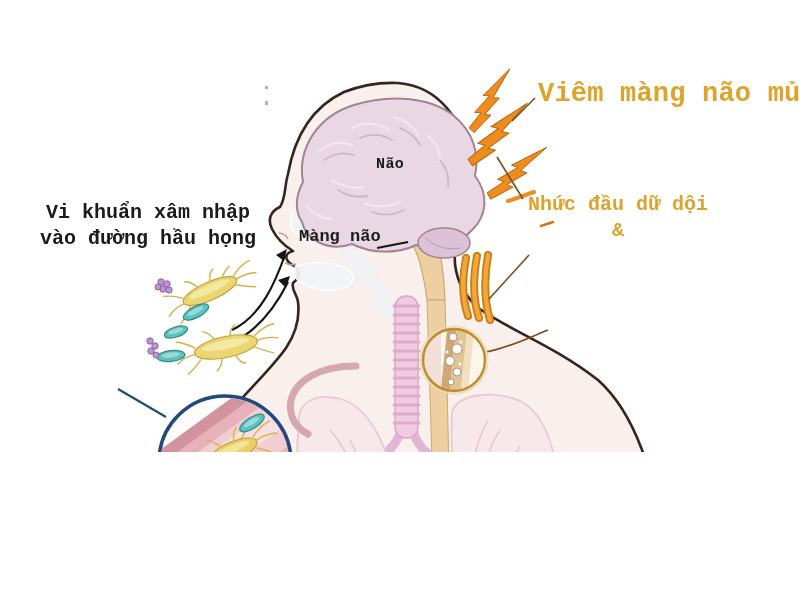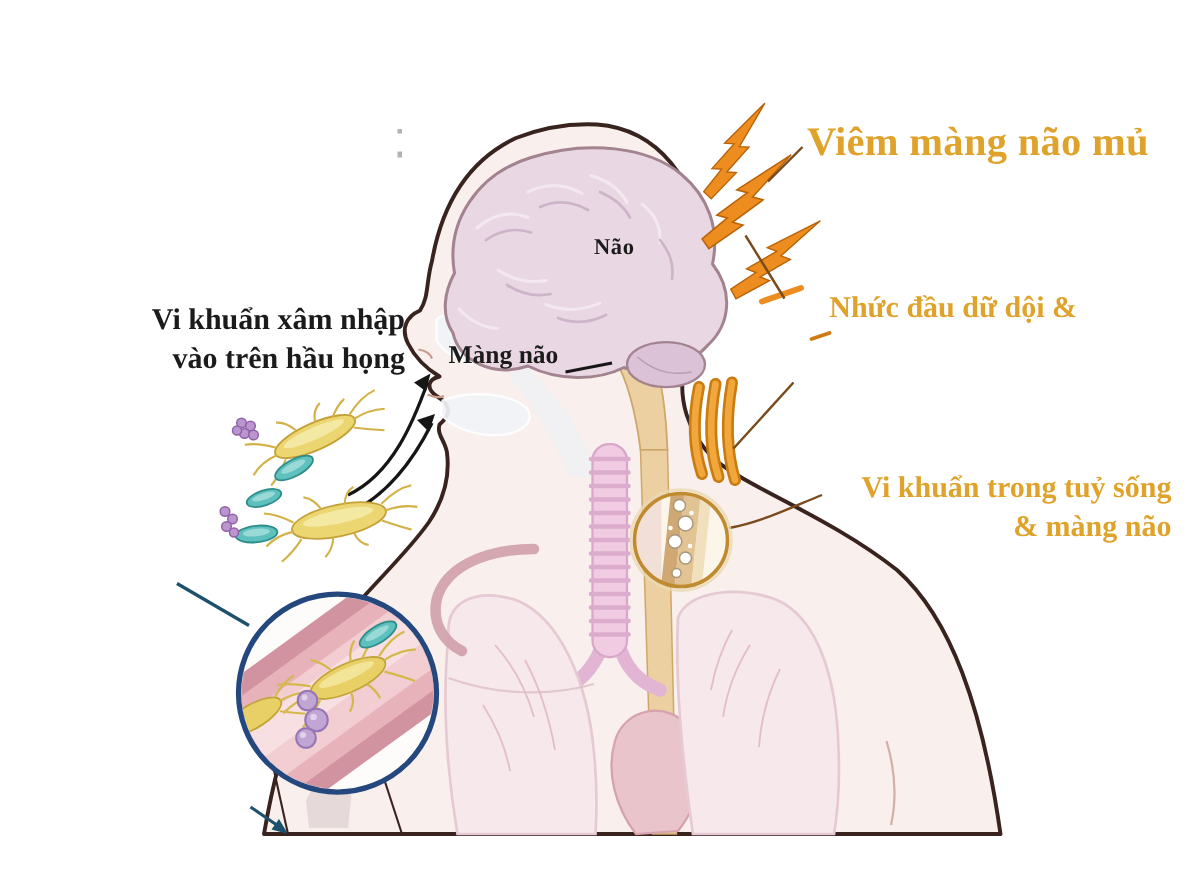--- a/index.html
+++ b/index.html
@@ -1,32 +1,32 @@
 <!DOCTYPE html>
 <html><head>
 <meta charset="utf-8">
 <style>
   html,body{margin:0;padding:0;background:#ffffff;}
   .stage{
-    position:relative;width:800px;height:589px;background:#ffffff;overflow:hidden;
-    font-family:Liberation Serif, serif;
+    position:relative;width:800px;height:452px;background:#ffffff;overflow:hidden;
+    font-family:Liberation Mono, monospace;
   }
   .stage svg{position:absolute;left:0;top:0;}
   .lbl{position:absolute;font-weight:bold;line-height:1.25;white-space:nowrap;}
   .t-gold{color:#DFA32B;}
   .t-teal{color:#19708E;}
   .t-black{color:#1B1B1B;}
-  .center{text-align:right;white-space:normal;}
+  .center{text-align:center;white-space:normal;}
   .title{left:538px;top:78px;font-size:27px;letter-spacing:.2px;}
   .lbl-headache{left:518px;top:192px;width:200px;font-size:20px;line-height:26px;}
   .lbl-csf{left:543px;top:312px;width:238px;font-size:20px;line-height:26px;}
   .lbl-invade{left:26px;top:200px;width:244px;font-size:20px;line-height:26px;}
   .lbl-blood{left:30px;top:337px;width:120px;font-size:20px;line-height:26px;}
   .lbl-skin{left:33px;top:513px;font-size:20.5px;}
-  .lbl-nao{left:376px;top:156px;font-size:15px;letter-spacing:.4px;margin-left:20px;}
+  .lbl-nao{left:376px;top:156px;font-size:15px;letter-spacing:.4px;}
   .lbl-mangnao{left:299px;top:226px;font-size:17px;}
 </style>
 </head>
 <body>
 
 <div class="stage">
 
   <svg width="800" height="589" viewBox="0 0 800 589">
     <defs>
       <path id="bolt" d="M0,6 L16,-1 L11,-4 L30,-11 L25,-14 L58,-24 L32,-8 L37,-5 L18,2 L23,5 L2,12 Z"></path>
@@ -324,28 +324,24 @@
       <rect x="265" y="101" width="3" height="4"></rect>
     </g>
   </svg>
 
   <div class="lbl title t-gold">Viêm màng não mủ</div>
 
   <div class="lbl lbl-headache t-gold center">
     <div>Nhức đầu dữ dội &amp;</div>
   </div>
 
-  <div class="lbl lbl-csf t-gold center">
-    <div>Vi khuẩn trong tuỷ sống</div>
-    <div>&amp; màng não</div>
-  </div>
 
   <div class="lbl lbl-invade t-black center">
     <div>Vi khuẩn xâm nhập</div>
-    <div>vào trên hầu họng</div>
+    <div>vào đường hầu họng</div>
   </div>
 
   <div class="lbl lbl-blood t-teal center">
   </div>
 
 
   <div class="lbl lbl-nao t-black">Não</div>
 
   <div class="lbl lbl-mangnao t-black">Màng não</div>
 

